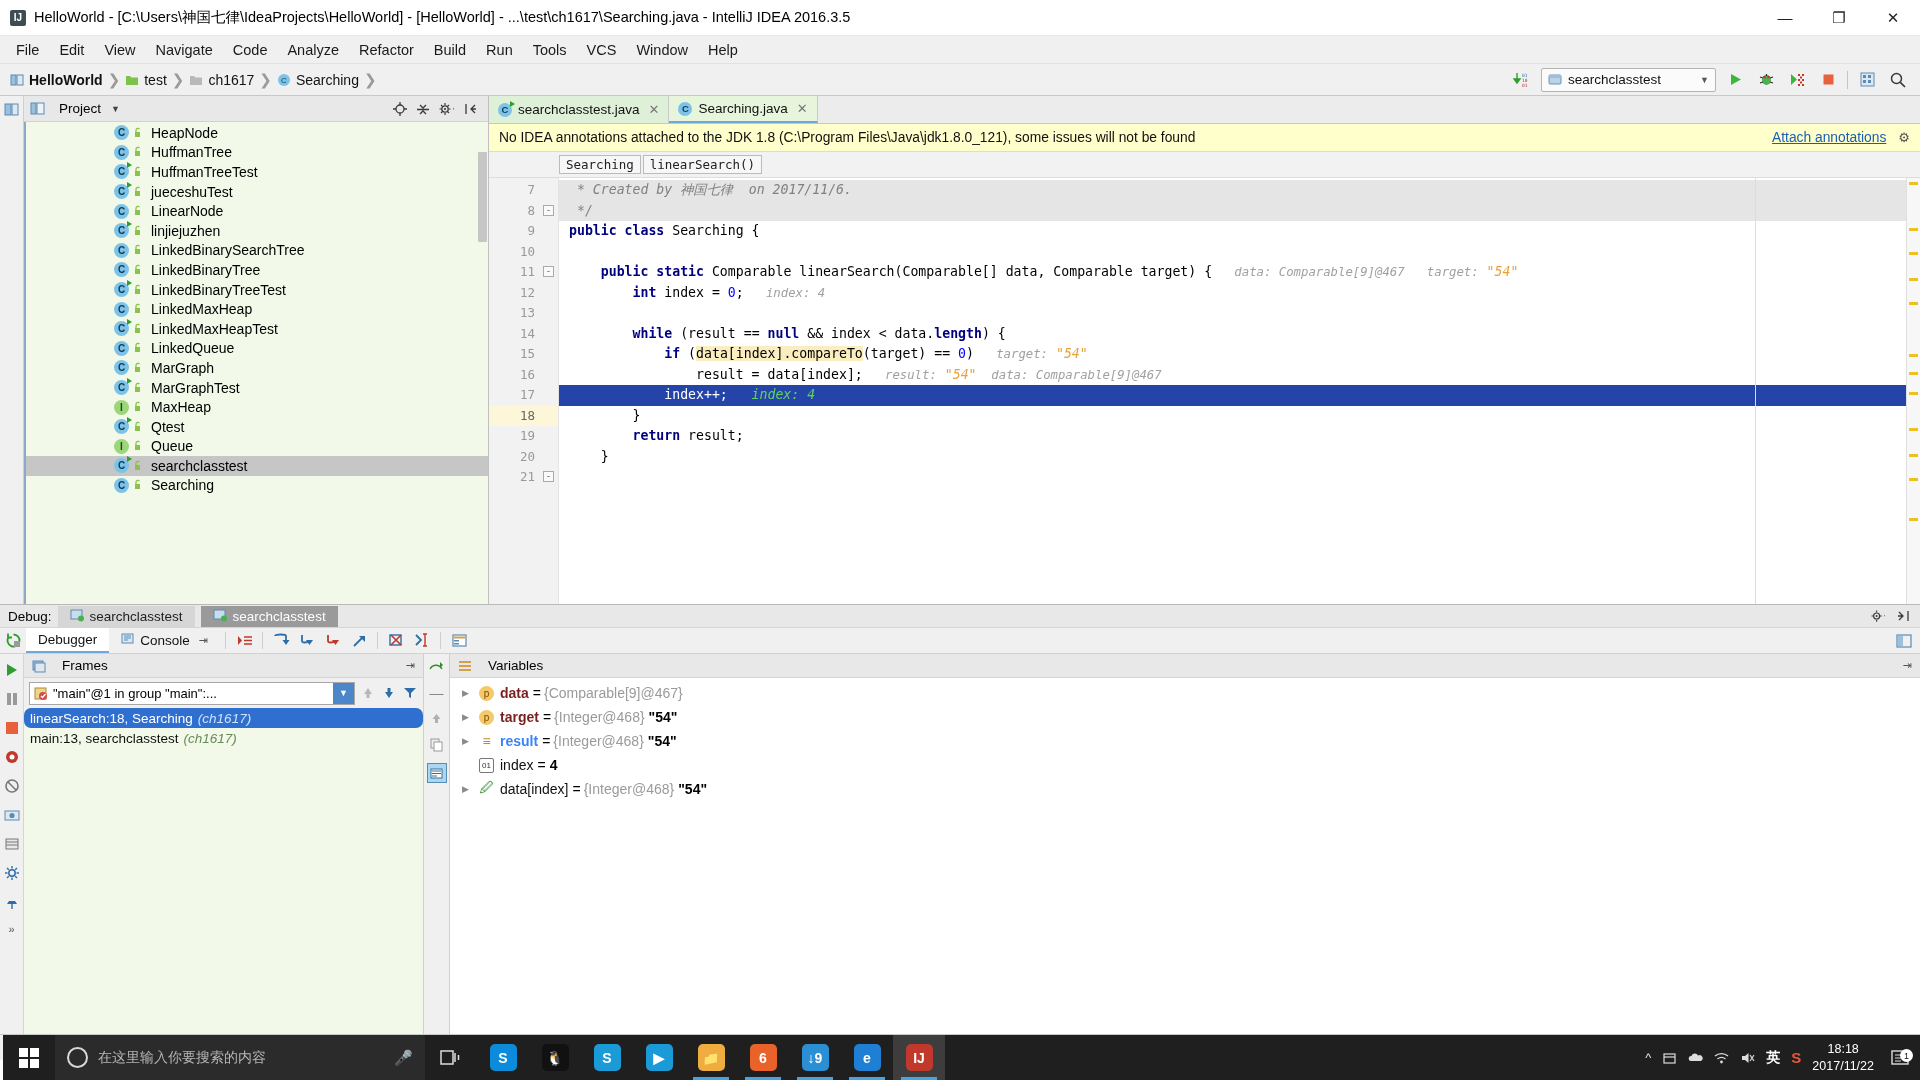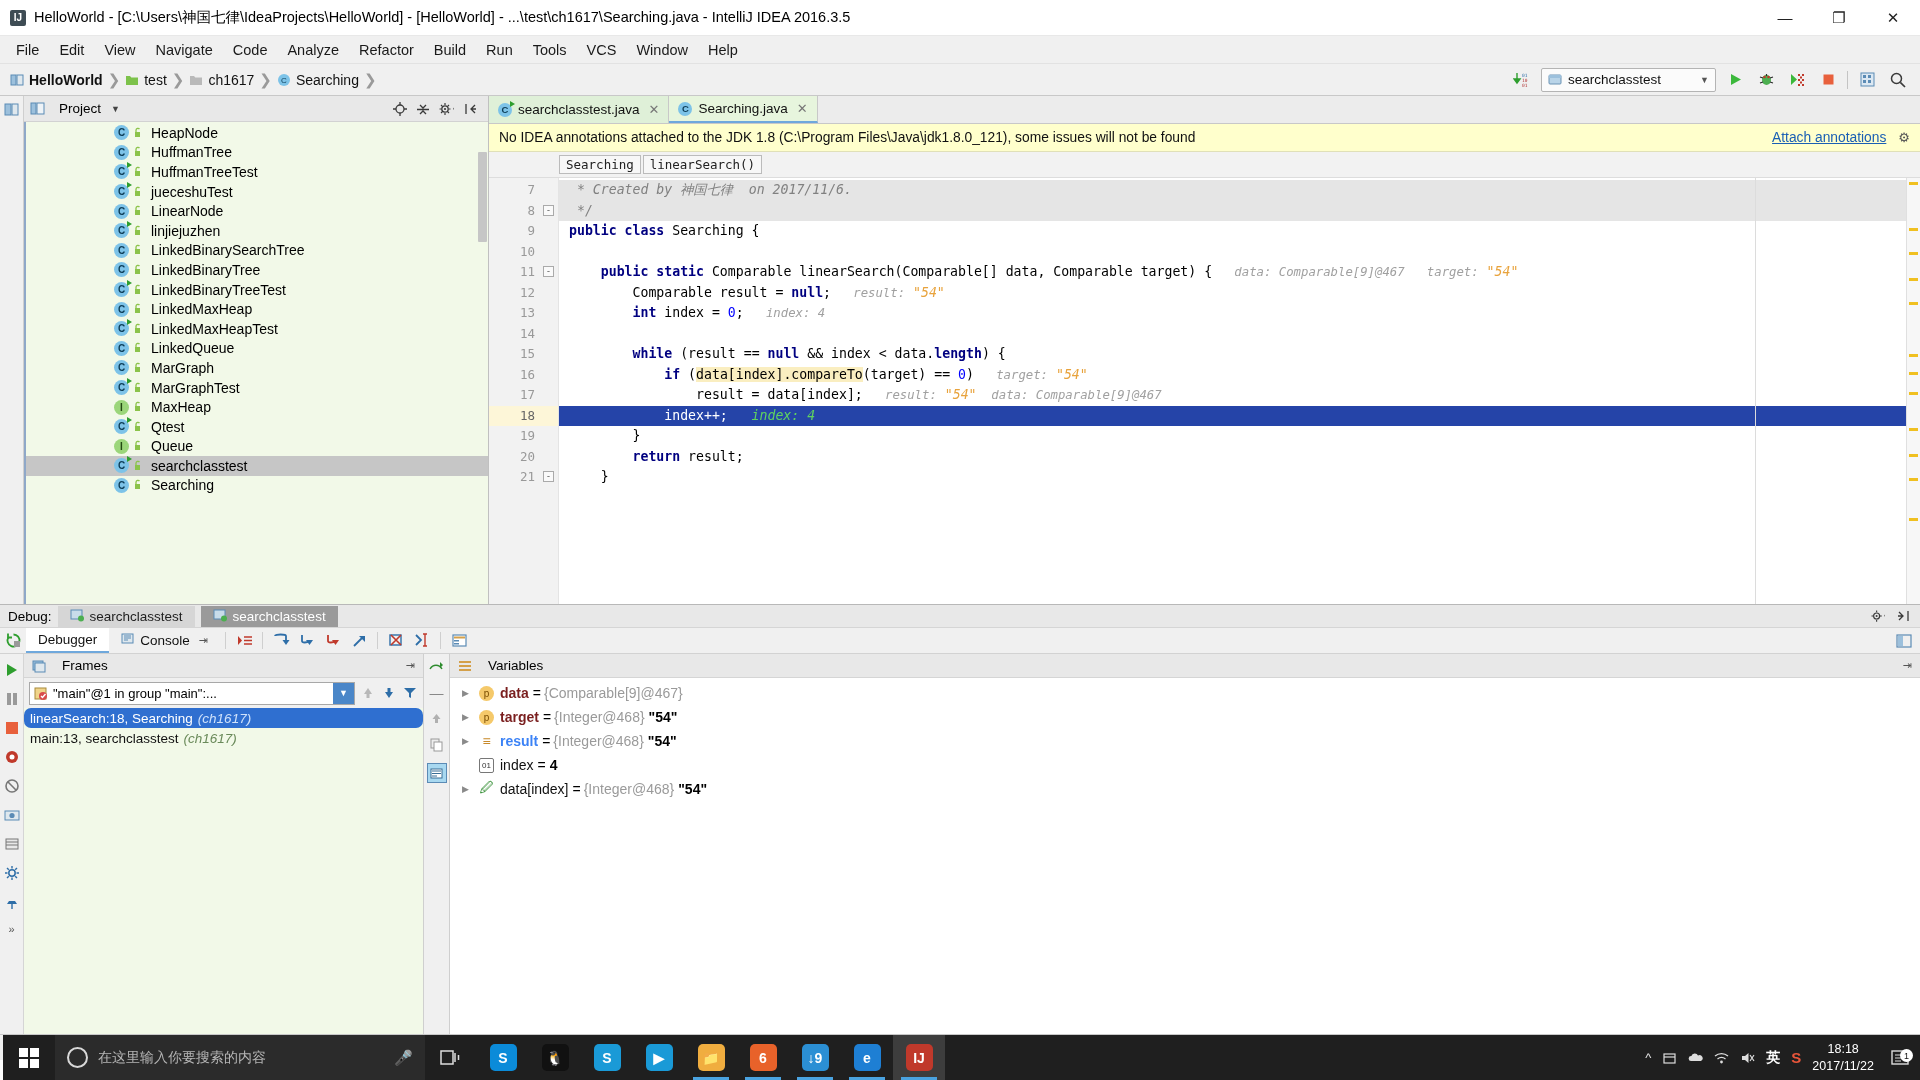--- a/index.html
+++ b/index.html
@@ -664,21 +664,20 @@
           <span class="fold" style="top: 293px;">-</span>
           <div class="gnum">21</div>
         </div>
       <div class="codearea" id="codearea">
         <div class="rightmark" style="right:150px;"></div>
       <div class="cline comment-bg"><span class="cmt"> * Created by </span><span class="cmt">神国七律</span><span class="cmt">  on 2017/11/6.</span></div>
           <div class="cline comment-bg"><span class="cmt"> */</span></div>
           <div class="cline"><span class="kw">public class </span><span>Searching {</span></div>
           <div class="cline"></div>
           <div class="cline"><span>    </span><span class="kw">public static </span><span>Comparable linearSearch(Comparable[] data, Comparable target) {</span><span class="hintv">   data:</span><span class="hintv"> Comparable[9]@467</span><span class="hintv">   target:</span><span class="hintstr"> "54"</span></div>
-          <div class="cline"><span>        Comparable result = </span><span class="kw">null</span><span>;</span><span class="hintv">   result:</span><span class="hintstr"> "54"</span></div>
           <div class="cline"><span>        </span><span class="kw">int</span><span> index = </span><span class="num">0</span><span>;</span><span class="hintv">   index:</span><span class="hintv"> 4</span></div>
           <div class="cline"></div>
           <div class="cline"><span>        </span><span class="kw">while</span><span> (result == </span><span class="kw">null</span><span> &amp;&amp; index &lt; data.</span><span class="kw">length</span><span>) {</span></div>
           <div class="cline"><span>            </span><span class="kw">if</span><span> (</span><span class="hl">data[index].compareTo</span><span>(target) == </span><span class="num">0</span><span>)</span><span class="hintv">   target:</span><span class="hintstr"> "54"</span></div>
           <div class="cline"><span>                result = data[index];</span><span class="hintv">   result:</span><span class="hintstr"> "54"</span><span class="hintv">  data:</span><span class="hintv"> Comparable[9]@467</span></div>
           <div class="cline exec"><span>            index++;</span><span class="hintg">   index:</span><span class="hintg"> 4</span></div>
           <div class="cline"><span>        }</span></div>
           <div class="cline"><span>        </span><span class="kw">return</span><span> result;</span></div>
           <div class="cline"><span>    }</span></div>
         </div>

